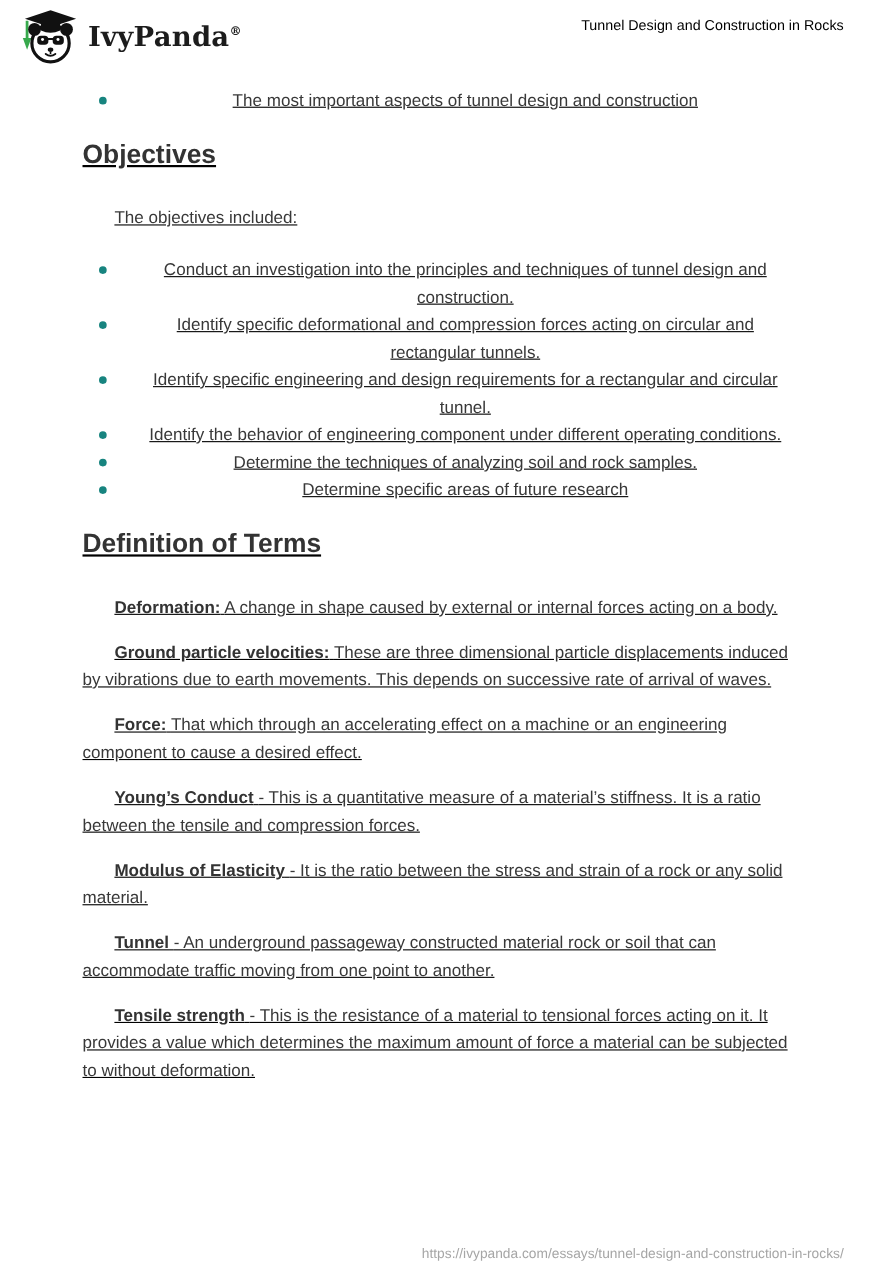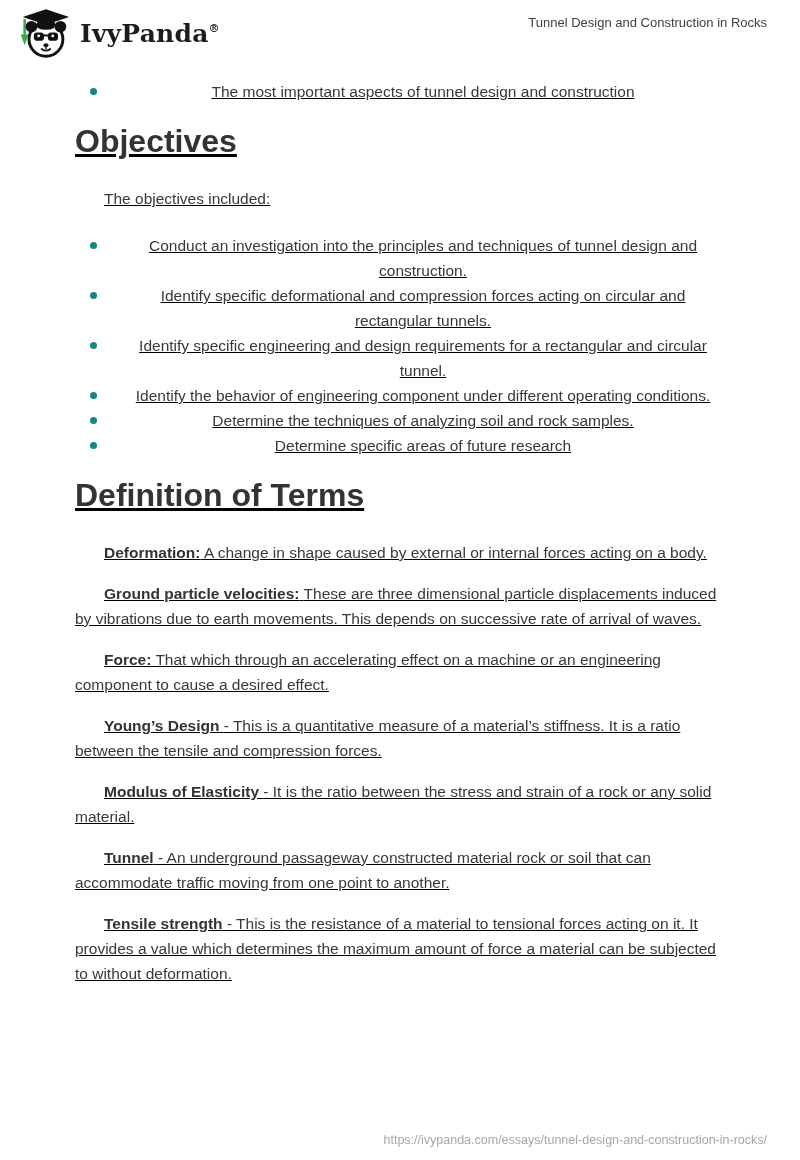--- a/index.html
+++ b/index.html
@@ -24,21 +24,21 @@
     color: #1c1c1c;
     margin-left: 5px;
     letter-spacing: 0.2px;
   }
   .logo-text sup { font-size: 11px; vertical-align: 10px; font-weight: 700; }
   .doc-title {
     position: absolute;
     right: 33px;
     top: 15px;
     font-size: 13px;
-    color: #404040;
+    color: #000000;
   }
 
   
   .content {
     padding: 0 80px 0 75px;
     font-size: 15.5px;
     line-height: 25px;
     color: #383838;
   }
   ul.bullets { list-style: none; margin: 0; padding: 0; }
@@ -47,21 +47,21 @@
     position: absolute;
     left: 15px;
     top: 9px;
     width: 7px;
     height: 7px;
     border-radius: 50%;
     background: #17847f;
   }
   ul.top-list { margin-top: 9px; }
   h1 {
-    font-size: 32px;
+    font-size: 24px;
     font-weight: 700;
     color: #333333;
     margin: 21px 0 29px 0;
     line-height: 32px;
   }
   p.intro { margin: 0; text-indent: 29px; }
   ul.obj-list { margin-top: 22px; }
   p.def { margin: 0 0 16px 0; text-indent: 29px; }
   p.def b { font-weight: 700; color: #333333; }
 
@@ -126,21 +126,21 @@
       <li><span class="dot"></span><span>Identify the behavior of engineering component under different operating conditions.</span></li>
       <li><span class="dot"></span><span>Determine the techniques of analyzing soil and rock samples.</span></li>
       <li><span class="dot"></span><span>Determine specific areas of future research</span></li>
     </ul>
 
     <h1>Definition of Terms</h1>
 
     <p class="def"><b>Deformation:</b> <span>A change in shape caused by external or internal forces acting on a body.</span></p>
     <p class="def"><b>Ground particle velocities:</b> <span>These are three dimensional particle displacements induced by vibrations due to earth movements. This depends on successive rate of arrival of waves.</span></p>
     <p class="def"><b>Force:</b> <span>That which through an accelerating effect on a machine or an engineering component to cause a desired effect.</span></p>
-    <p class="def"><b>Young’s Design</b> <span>- This is a quantitative measure of a material’s stiffness. It is a ratio between the tensile and compression forces.</span></p>
+    <p class="def"><b>Young’s Conduct</b> <span>- This is a quantitative measure of a material’s stiffness. It is a ratio between the tensile and compression forces.</span></p>
     <p class="def"><b>Modulus of Elasticity</b> <span>- It is the ratio between the stress and strain of a rock or any solid material.</span></p>
     <p class="def"><b>Tunnel</b> <span>- An underground passageway constructed material rock or soil that can accommodate traffic moving from one point to another.</span></p>
     <p class="def"><b>Tensile strength</b> <span>- This is the resistance of a material to tensional forces acting on it. It provides a value which determines the maximum amount of force a material can be subjected to without deformation.</span></p>
 
   </div>
 
   <div class="footer">
     <span>https://ivypanda.com/essays/tunnel-design-and-construction-in-rocks/</span>
   </div>
 

